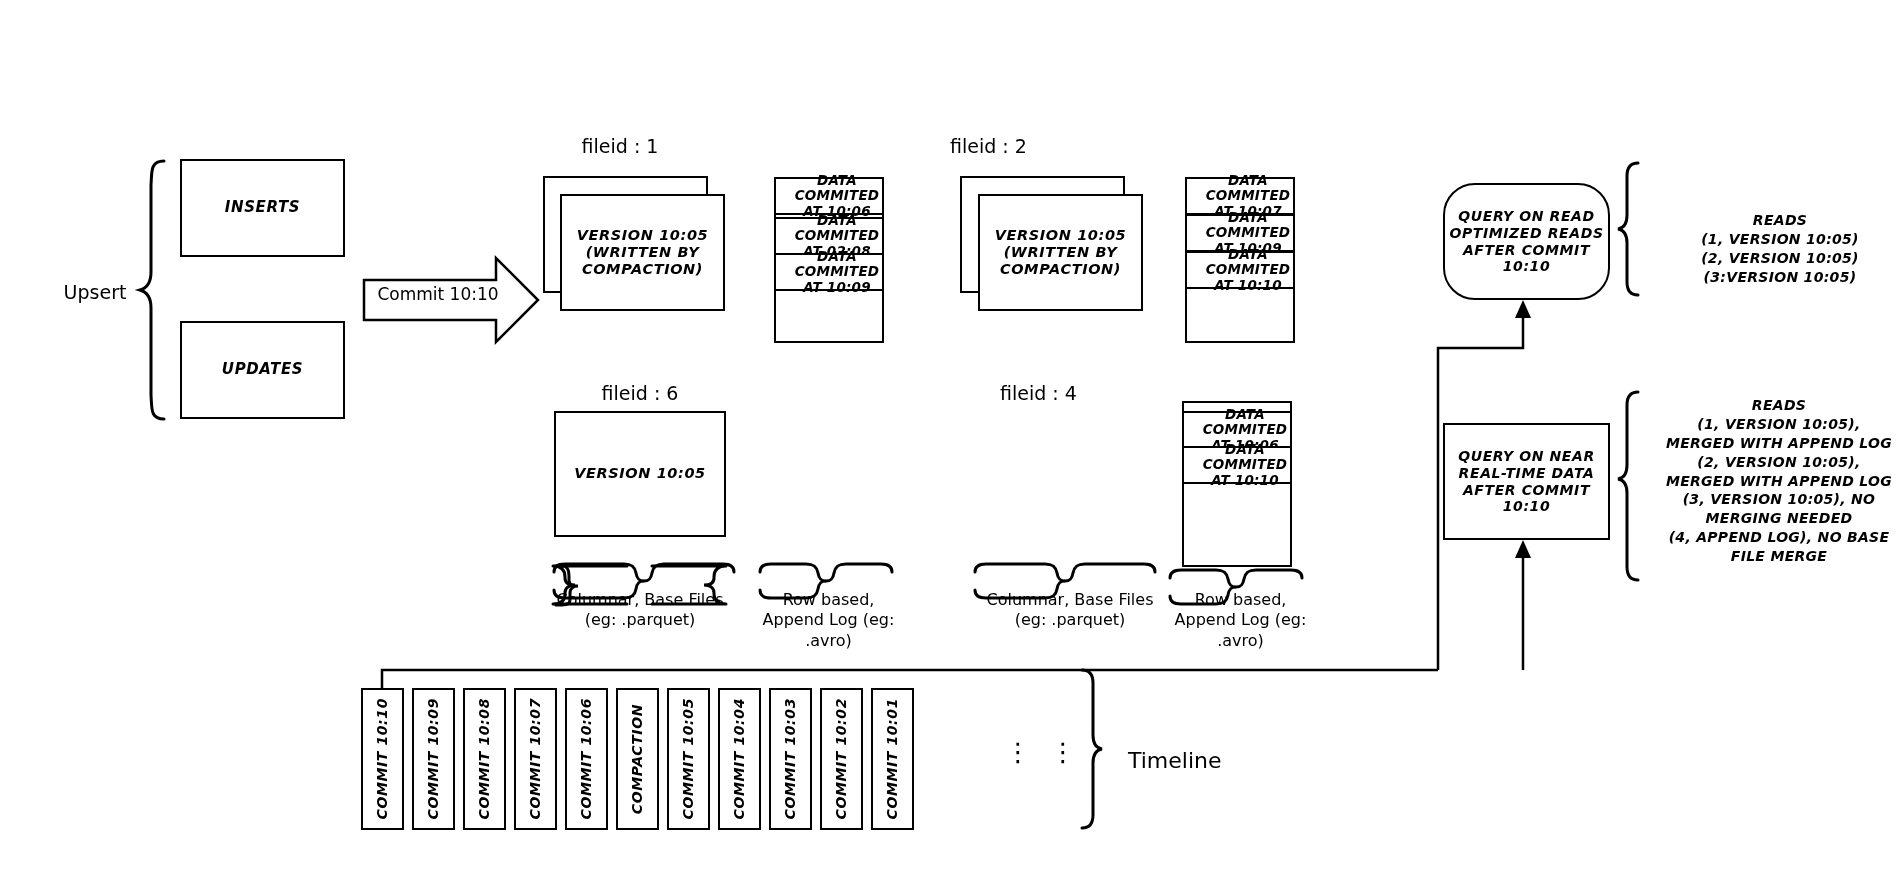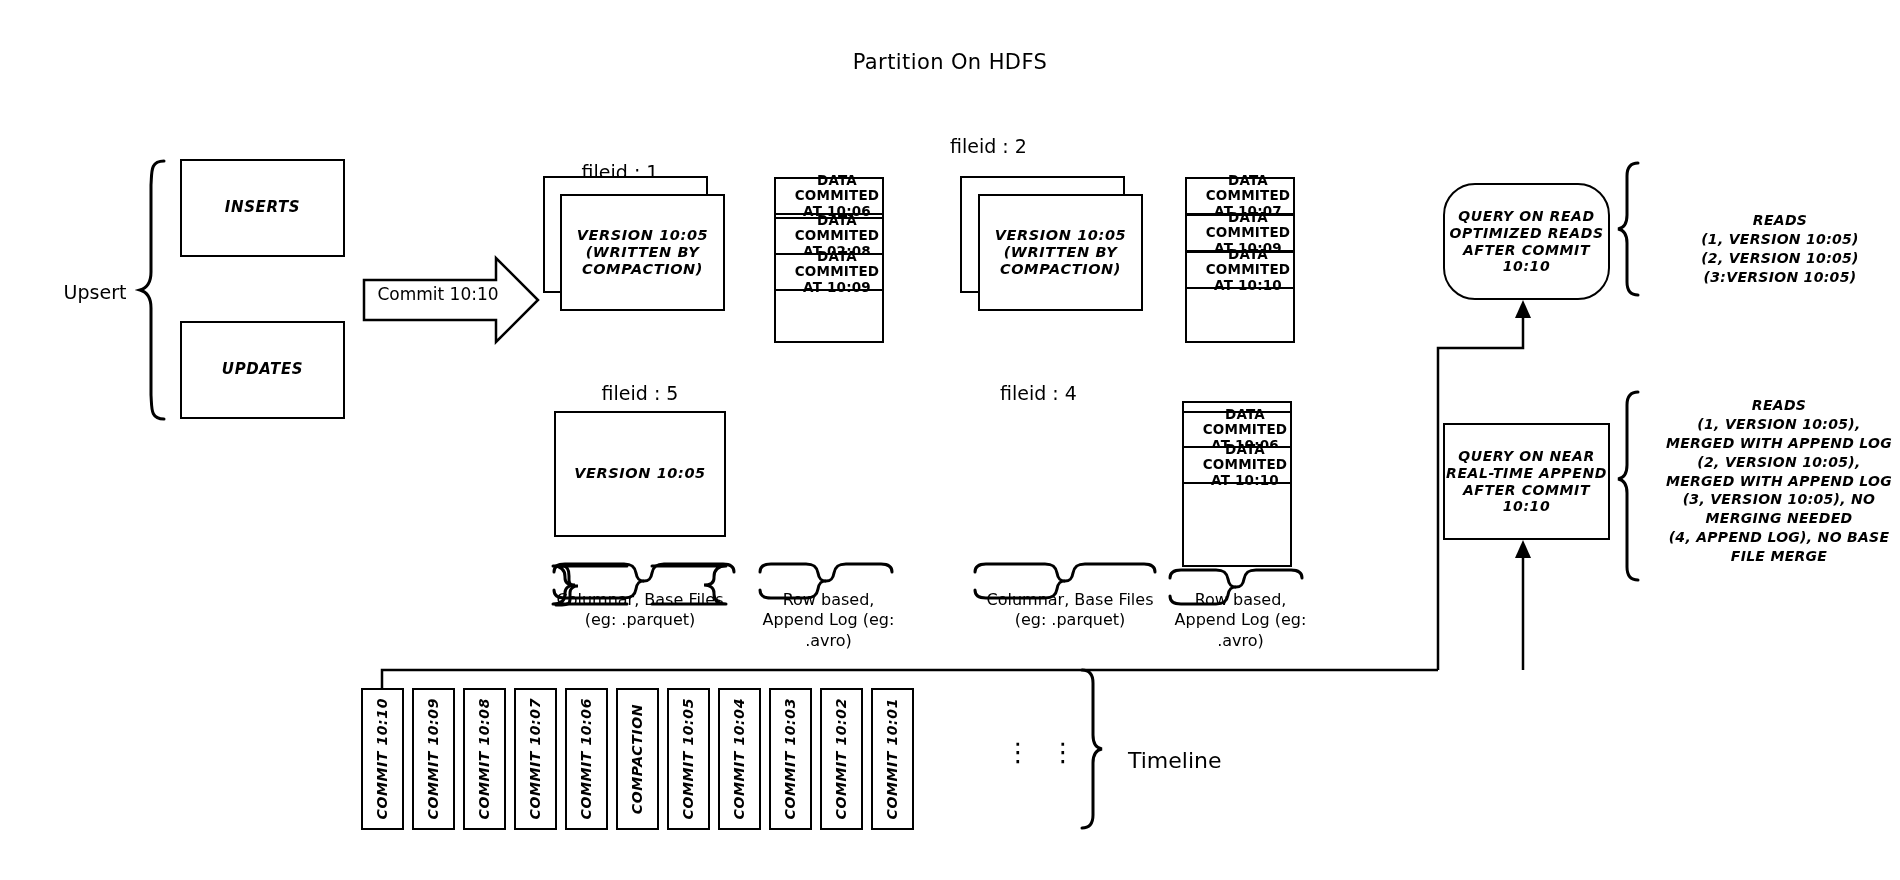--- a/index.html
+++ b/index.html
@@ -6,51 +6,50 @@
   body{width:1900px;height:880px;position:relative;overflow:hidden;
        font-family:"DejaVu Sans","Liberation Sans",sans-serif;color:#000;}
   #stage{position:absolute;left:0;top:0;width:1900px;height:880px;}
   .abs{position:absolute;}
   .box{position:absolute;border:2.5px solid #000;background:#fff;box-sizing:border-box;
        display:flex;align-items:center;justify-content:center;text-align:center;}
   .caps{font-weight:bold;font-style:italic;letter-spacing:.6px;line-height:1.18;}
   .plain{font-weight:400;}
   .title{font-size:21px;letter-spacing:.4px;}
   .lbl{font-size:19px;}
-  .small-caps{font-size:13.5px;font-weight:bold;line-height:1.12;letter-spacing:.2px;padding-left:16px;}
+  .small-caps{font-size:13.5px;font-weight:bold;font-style:italic;line-height:1.12;letter-spacing:.2px;padding-left:16px;}
   .vtext{writing-mode:vertical-rl;transform:rotate(180deg);white-space:nowrap;}
   svg{position:absolute;left:0;top:0;overflow:visible;}
   .stroke{fill:none;stroke:#000;stroke-width:2.5;stroke-linecap:butt;stroke-linejoin:miter;}
   .brace{fill:none;stroke:#000;stroke-width:3;stroke-linecap:round;}
   .fillblk{fill:#000;}
   .cap-txt{font-size:16px;line-height:1.28;text-align:center;font-weight:400;}
   .reads{font-size:14px;font-weight:bold;font-style:italic;line-height:1.35;text-align:center;letter-spacing:.3px;}
   .dots{font-size:26px;letter-spacing:0;line-height:.55;text-align:center;}
 </style>
 </head>
 <body>
 
 <div id="stage">
 
-  <div class="abs title plain" style="left:0;top:50px;width:1900px;text-align:center;">Partition On HDFS</div>
 
   <div class="abs lbl plain" style="left:35px;top:281px;width:120px;text-align:center;">Upsert</div>
 
   <div class="box caps" style="left:180px;top:321px;width:165px;height:98px;font-size:15px;">
     <span>UPDATES</span>
   </div>
   <div class="box caps" style="left:180px;top:159px;width:165px;height:98px;font-size:15px;">
     <span>INSERTS</span>
   </div>
 
   <div class="abs plain" style="left:363px;top:284px;width:150px;text-align:center;font-size:17px;">Commit 10:10</div>
 
-  <div class="abs plain lbl" style="left:540px;top:135px;width:160px;text-align:center;margin-top:26px;">fileid : 1</div>
+  <div class="abs plain lbl" style="left:540px;top:135px;width:160px;text-align:center;">fileid : 1</div>
   <div class="abs plain lbl" style="left:950px;top:135px;width:160px;">fileid : 2</div>
-  <div class="abs plain lbl" style="left:560px;top:382px;width:160px;text-align:center;">fileid : 5</div>
+  <div class="abs plain lbl" style="left:560px;top:382px;width:160px;text-align:center;">fileid : 6</div>
   <div class="abs plain lbl" style="left:1000px;top:382px;width:160px;text-align:left;">fileid : 4</div>
 
   <div class="box" style="left:543px;top:176px;width:165px;height:117px;"></div>
   <div class="box caps" style="left:560px;top:194px;width:165px;height:117px;font-size:14.5px;flex-direction:column;">
     <span>VERSION 10:05</span>
     <span>(WRITTEN BY</span>
     <span>COMPACTION)</span>
   </div>
 
   <div class="box" style="left:774px;top:177px;width:110px;height:166px;"></div>
@@ -122,21 +121,21 @@
   </div>
 
   <div class="box caps" style="left:1443px;top:183px;width:167px;height:117px;font-size:14px;flex-direction:column;border-radius:32px;">
     <span>QUERY ON READ</span>
     <span>OPTIMIZED READS</span>
     <span>AFTER COMMIT</span>
     <span>10:10</span>
   </div>
   <div class="box caps" style="left:1443px;top:423px;width:167px;height:117px;font-size:14px;flex-direction:column;">
     <span>QUERY ON NEAR</span>
-    <span>REAL-TIME APPEND</span>
+    <span>REAL-TIME DATA</span>
     <span>AFTER COMMIT</span>
     <span>10:10</span>
   </div>
 
   <div class="abs reads" style="left:1655px;top:211px;width:250px;">
     <div>READS</div>
     <div>(1, VERSION 10:05)</div>
     <div>(2, VERSION 10:05)</div>
     <div>(3:VERSION 10:05)</div>
   </div>

